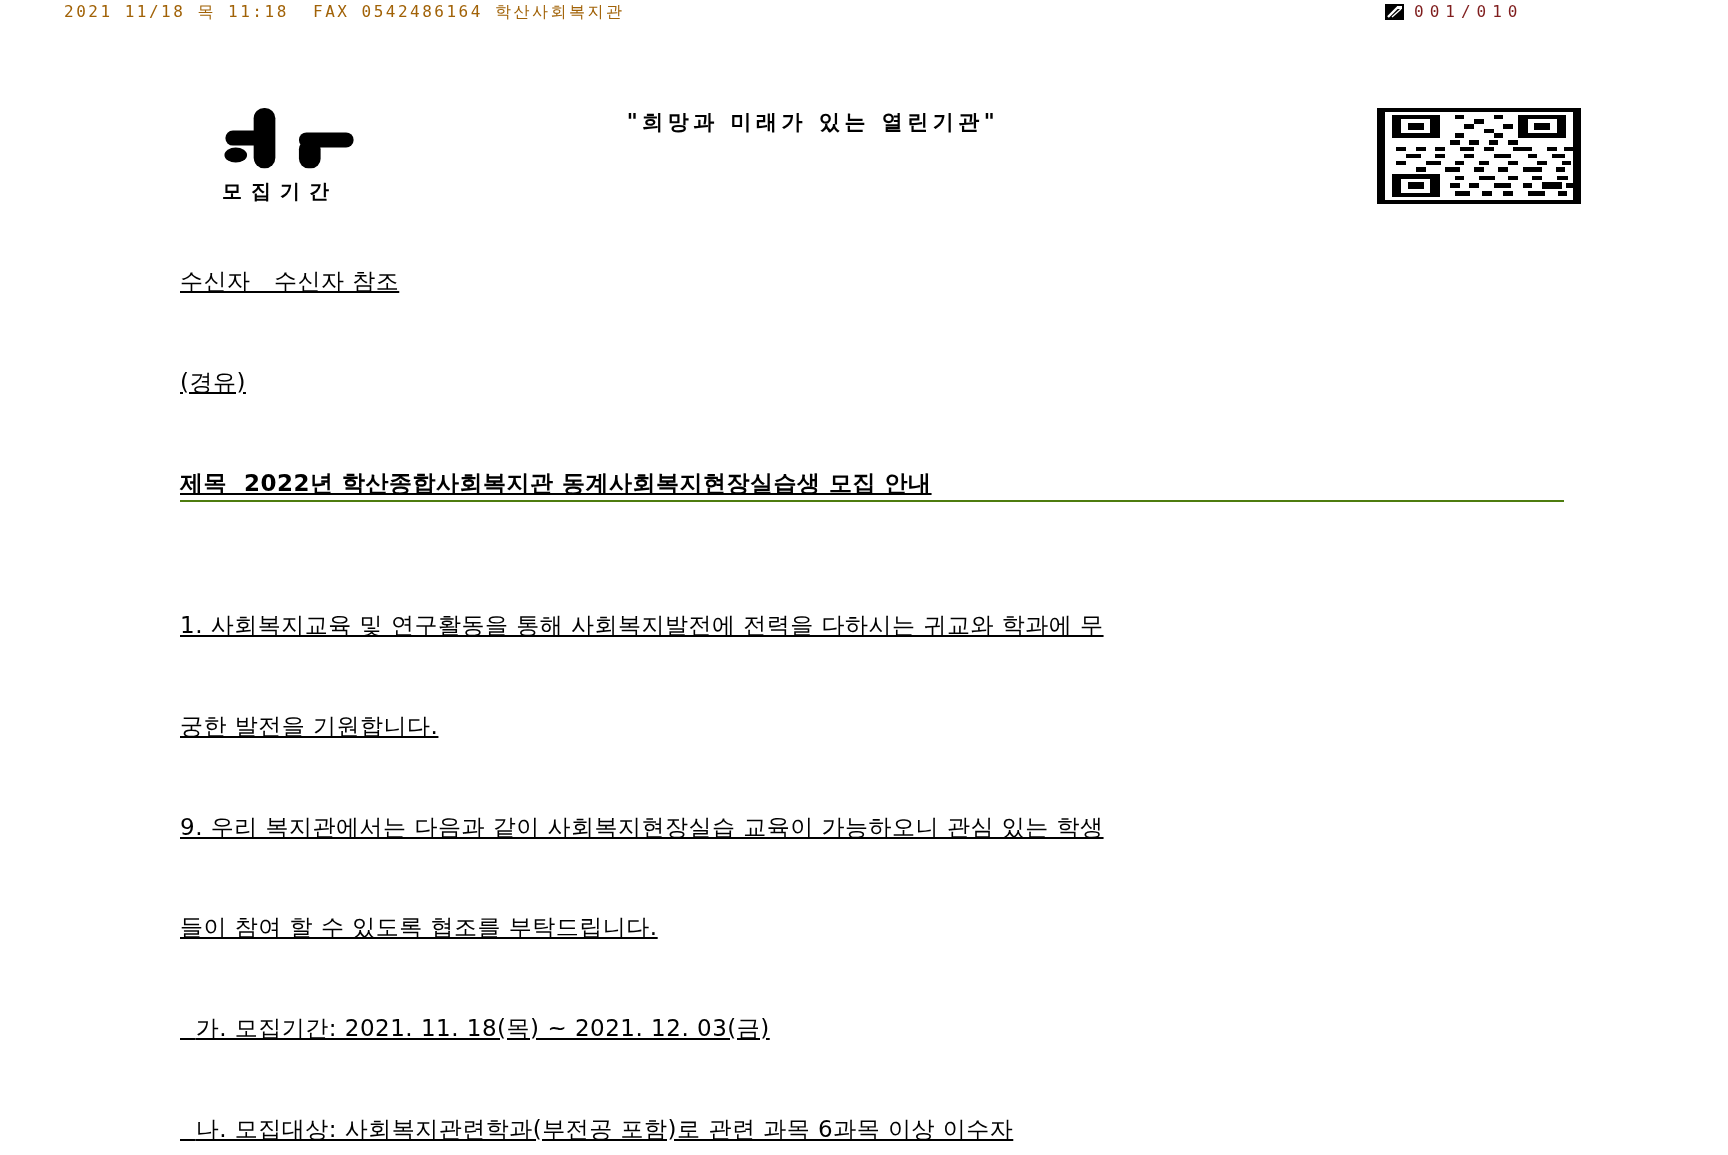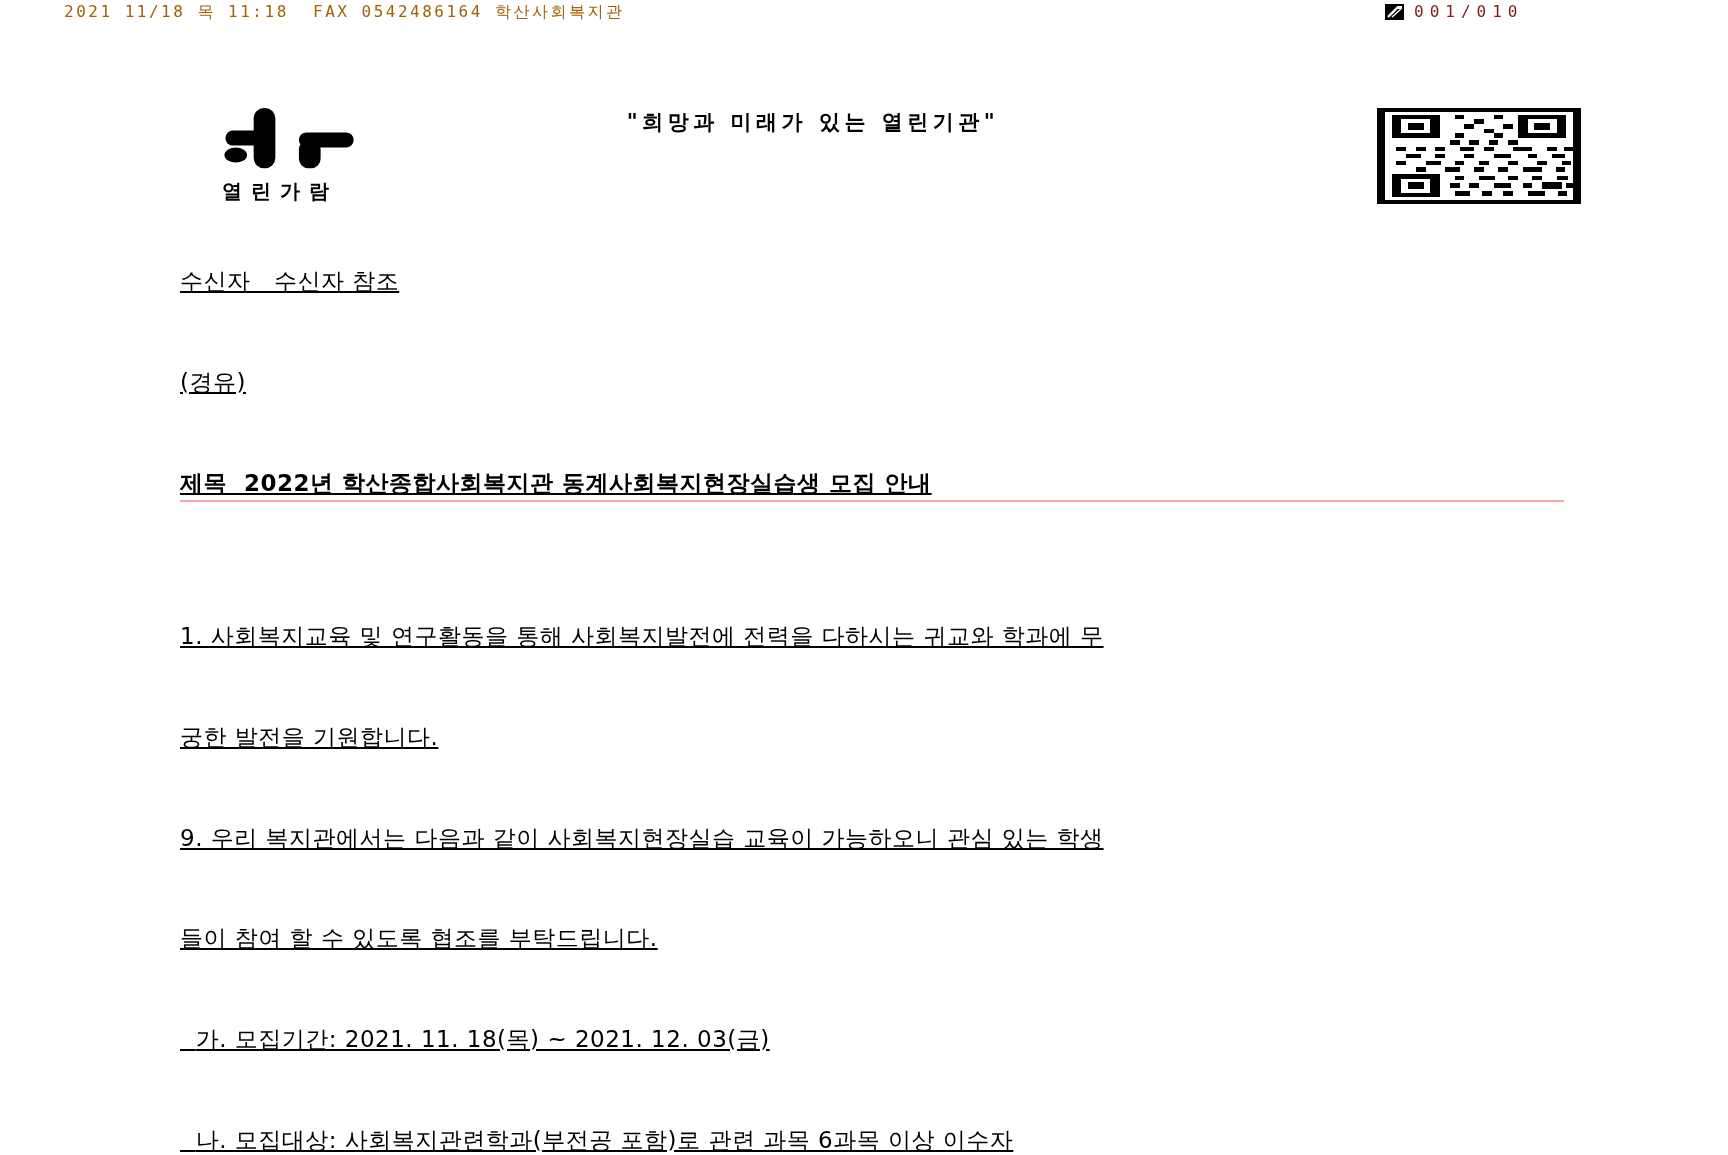--- a/index.html
+++ b/index.html
@@ -37,22 +37,22 @@
   .qr-wrap { position:absolute; left:1377px; top:108px; width:204px; height:96px; }
   
   .doc-body {
     position:absolute; left:180px; top:198px; width:1384px;
     font-size:23px; line-height:33.6px; letter-spacing:0.5px;
     white-space:pre-wrap; color:#000;
   }
   .line { min-height:33.6px;text-decoration:underline; }
   .subject {
     font-weight:bold;
-    border-bottom:2px solid #fca5a5;
-    margin-bottom:17px;
+    border-bottom:2px solid #4d7c0f;
+    margin-bottom:6px;
   }
 </style>
 </head>
 <body>
 
 <div class="page">
 
   <div class="fax-header-left">2021 11/18 목 11:18  FAX 0542486164 학산사회복지관</div>
   <div class="fax-header-right">
     <span style="display:inline-flex;">
@@ -69,21 +69,21 @@
   <div class="logo-wrap">
     <span style="display:block;">
       <svg width="135" height="66" viewBox="0 0 140 70">
         <rect x="2" y="26" width="40" height="16" rx="8" fill="#000"></rect>
         <rect x="32" y="2" width="23" height="64" rx="11" fill="#000"></rect>
         <ellipse cx="13" cy="52" rx="12" ry="8" fill="#000"></ellipse>
         <rect x="80" y="28" width="58" height="16" rx="8" fill="#000"></rect>
         <rect x="80" y="36" width="23" height="30" rx="10" fill="#000"></rect>
       </svg>
     </span>
-    <div class="logo-caption">열린가람</div>
+    <div class="logo-caption">모집기간</div>
   </div>
 
   <div class="letterhead-center">
     <div class="slogan">"희망과 미래가 있는 열린기관"</div>
   </div>
 
   <div class="qr-wrap">
     <svg width="204" height="96" viewBox="0 0 21 21" preserveAspectRatio="none" shape-rendering="crispEdges">
       <rect x="0" y="0" width="21" height="21" fill="#fff" stroke="#000" stroke-width="1.6"></rect>
 

